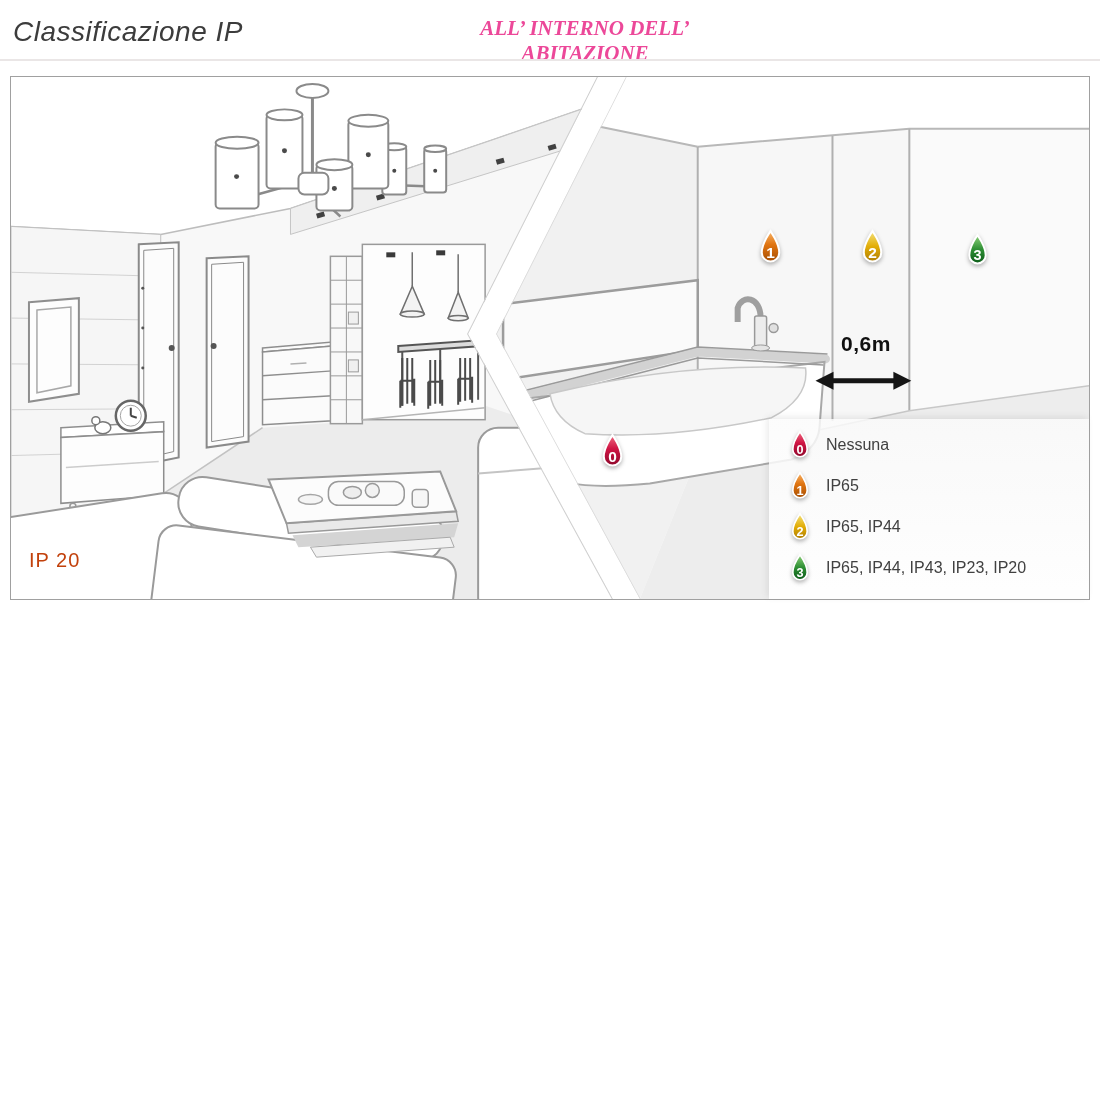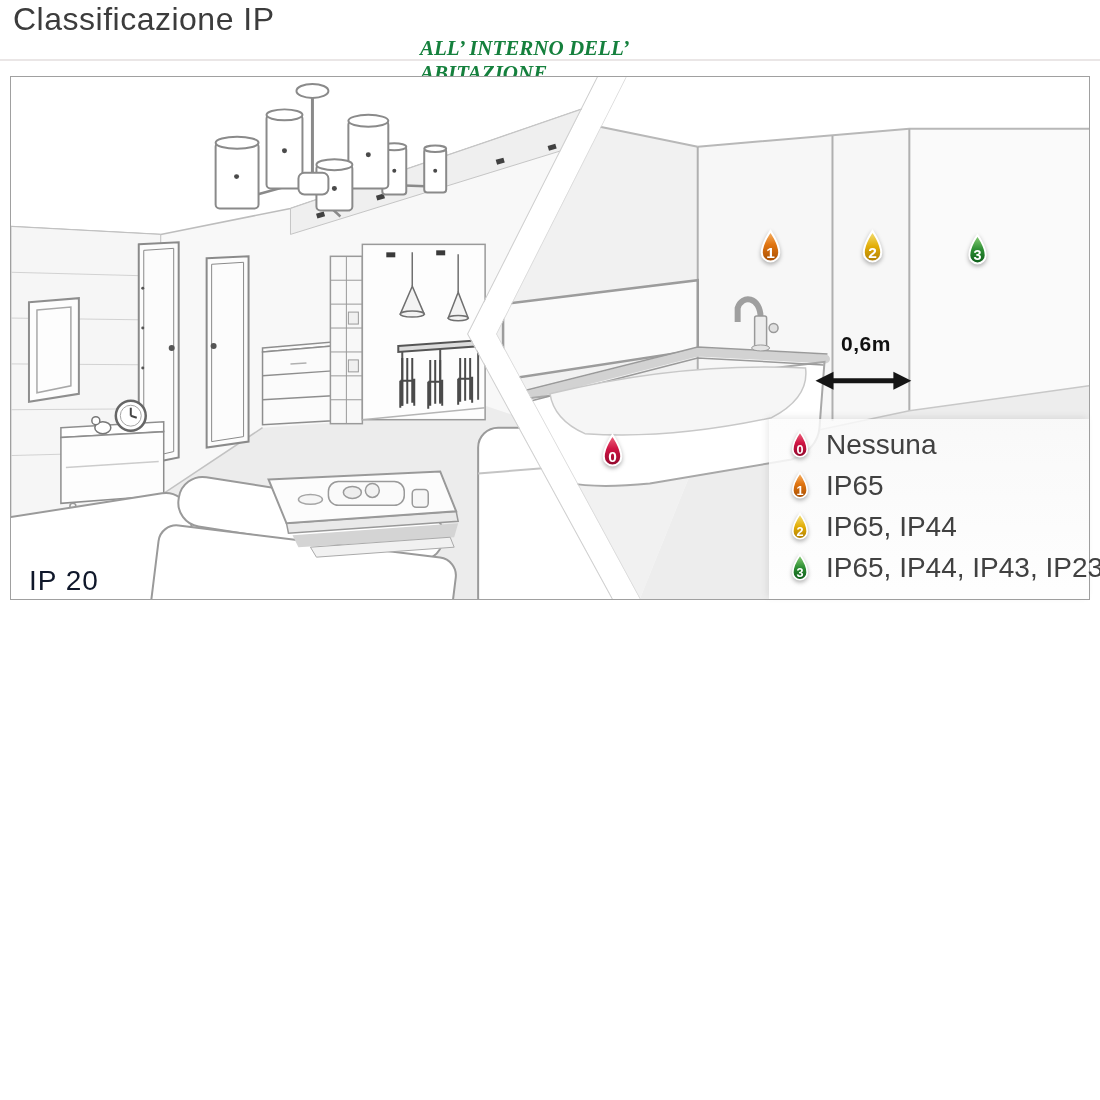--- a/index.html
+++ b/index.html
@@ -1,46 +1,46 @@
 <!DOCTYPE html>
 <html><head>
 <meta charset="utf-8">
 <style>
   html,body{margin:0;padding:0;background:#fff;}
   .page{position:relative;width:1100px;height:1100px;background:#ffffff;overflow:hidden;
         font-family:"Liberation Sans",sans-serif;}
   
-  .hdr-title{position:absolute;left:13px;top:1px;font-size:32px;font-weight:400;
-             color:#3c3c3c;letter-spacing:.5px;}
-  .hdr-subtitle{position:absolute;left:420px;top:16px;width:330px;
+  .hdr-title{position:absolute;left:13px;top:16px;font-size:28px;font-weight:400;
+             color:#3c3c3c;letter-spacing:.5px;font-style:italic;}
+  .hdr-subtitle{position:absolute;left:420px;top:16px;width:330px;text-align:center;
                 font-family:"Liberation Serif",serif;font-style:italic;font-weight:bold;
-                font-size:21px;color:#15803d;margin-top:20px;}
+                font-size:21px;color:#ec4899;}
   .hdr-rule{position:absolute;left:0;top:59px;width:1100px;height:2px;background:#eae6e6;}
   
   .panel{position:absolute;left:10px;top:76px;width:1080px;height:524px;
          border:1px solid #a0a0a0;box-sizing:border-box;background:#fff;}
   .scene-svg{position:absolute;left:0;top:0;width:100%;height:100%;}
   
-  .ip20-label{position:absolute;left:18px;top:488px;font-size:28px;color:#0f172a;
+  .ip20-label{position:absolute;left:18px;top:472px;font-size:20px;color:#c2410c;
               letter-spacing:1px;}
   .dist-label{position:absolute;left:830px;top:255px;font-size:21px;font-weight:bold;
               color:#101010;letter-spacing:.5px;}
   
   .droplet{position:absolute;filter:drop-shadow(0 2px 2px rgba(0,0,0,.30));}
   .droplet svg{display:block;}
   .drop-num{font-family:"Liberation Sans",sans-serif;font-size:15px;font-weight:bold;
             fill:#ffffff;text-anchor:middle;}
   
   .legend{position:absolute;left:758px;top:342px;right:0;bottom:0;
           background:linear-gradient(180deg,rgba(251,251,251,.82) 0%,rgba(255,255,255,.96) 100%);
           box-shadow:-2px -2px 6px rgba(90,90,90,.12);
           display:flex;flex-direction:column;padding-top:5px;box-sizing:border-box;}
   .legend-row{display:flex;align-items:center;height:41px;padding-left:20px;gap:15px;}
   .legend-row .droplet{position:static;flex:0 0 auto;}
-  .legend-label{font-size:28px;color:#414141;white-space:nowrap;}
+  .legend-label{font-size:16px;color:#414141;white-space:nowrap;}
   .defs-holder{position:absolute;width:0;height:0;overflow:hidden;}
 </style>
 </head>
 <body>
 
 <svg class="defs-holder" aria-hidden="true">
   <defs>
     <linearGradient id="gradRed" x1="0" y1="0" x2="0" y2="1">
       <stop offset="0%" stop-color="#ef6a80"></stop>
         <stop offset="45%" stop-color="#cf1443"></stop>

